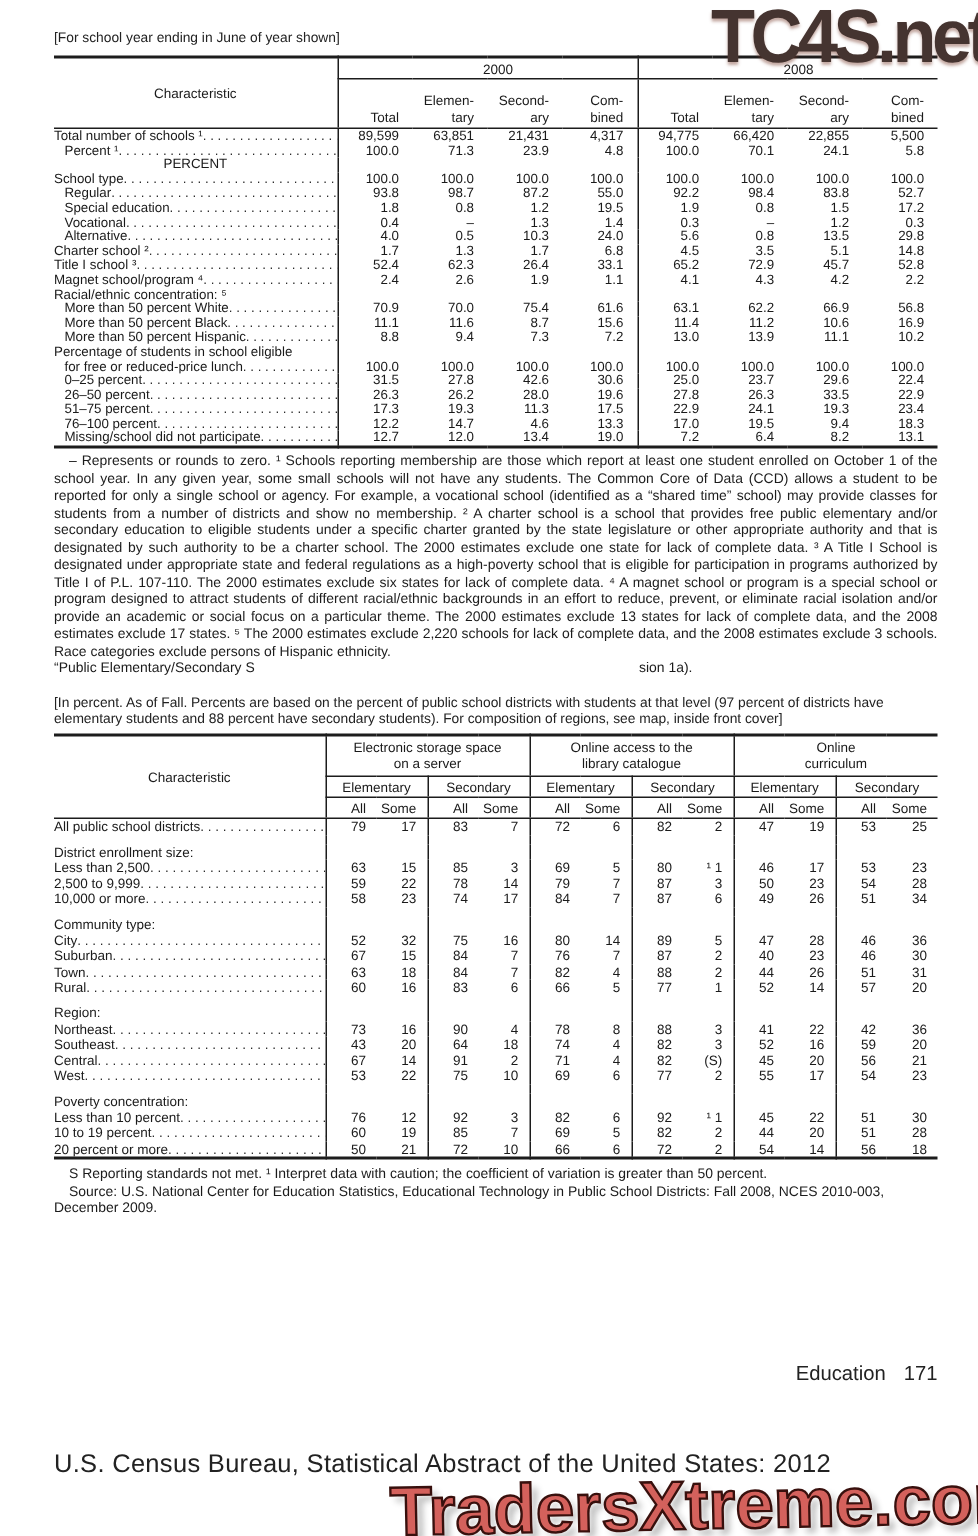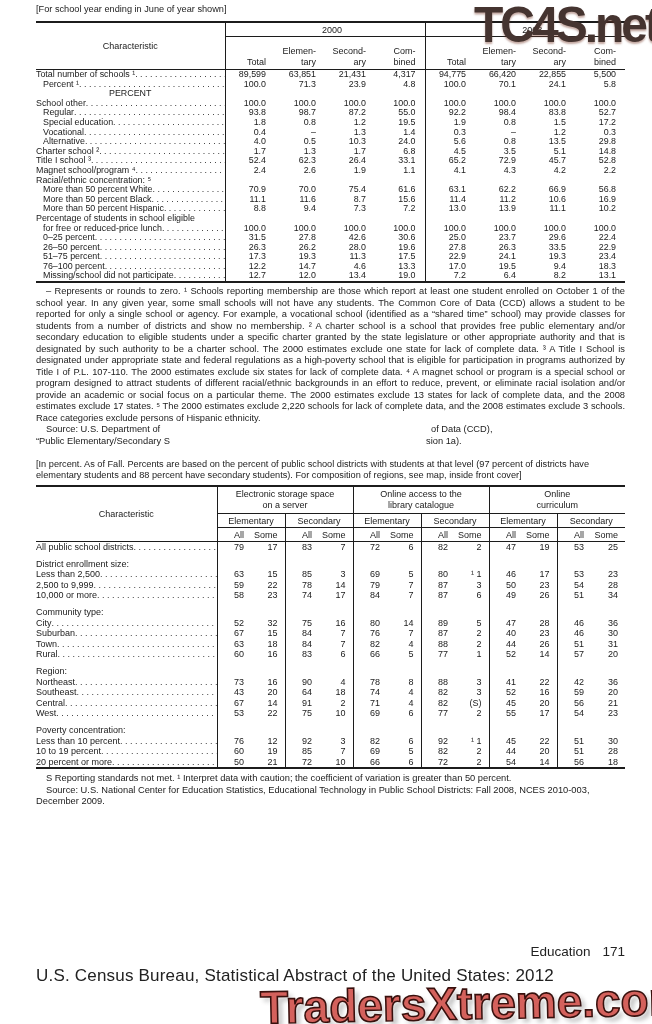--- a/index.html
+++ b/index.html
@@ -5,23 +5,23 @@
   html,body{margin:0;padding:0;background:#e8e8e8;}
   .page{position:relative;width:652px;height:1024px;background:#fff;overflow:hidden;
         font-family:"Liberation Sans",sans-serif;color:#1a1a1a;}
   .content{padding:0 27px 0 36px;}
 
   
   .t-title{font-family:"Liberation Serif",serif;font-weight:700;font-size:15.5px;
            line-height:19px;color:#111;width:578px;}
   .t-note{font-size:9.2px;line-height:11px;color:#222;}
   #t263-title{margin-top:42px;}
-  #t263-note{margin-top:4px;}
+  #t263-note{margin-top:20px;}
   #t264-title{margin-top:40px;}
-  #t264-note{margin-top:12px;width:589px;}
+  #t264-note{margin-top:0;width:589px;}
 
   
   table{border-collapse:collapse;table-layout:fixed;width:589px;}
   th,td{padding:0;font-weight:normal;}
   .stat{border-top:2px solid #1c1c1c;border-bottom:2px solid #1c1c1c;}
   .stat thead th{font-size:9px;color:#1a1a1a;}
   .vl{border-left:1px solid #1c1c1c;}
   .vlg{border-left:1.5px solid #1c1c1c;}
   .hb{border-bottom:1px solid #1c1c1c;}
   .char{text-align:center;vertical-align:middle;font-size:9.2px;}
@@ -53,21 +53,21 @@
   .fnote .fi{display:inline-block;width:10px;}
   #t263-foot{margin-top:3px;}
   .srcwrap{position:relative;height:23px;font-size:9.3px;line-height:11.5px;}
   .srcline{position:relative;height:11.5px;white-space:nowrap;}
   .srcline .l1{padding-left:10px;}
   .srcR{position:absolute;}
   #t264-foot{margin-top:4px;font-size:9.3px;line-height:11.5px;width:589px;}
   #t264-foot .fi{display:inline-block;width:10px;}
 
   
-  .folio{position:absolute;top:944px;right:27px;font-size:13.5px;color:#222;}
+  .folio{position:absolute;top:908px;right:27px;font-size:13.5px;color:#222;}
   .folio .num{margin-left:12px;}
   .credit{position:absolute;top:966px;left:36px;font-size:17px;color:#222;letter-spacing:.2px;}
 
   
   .wm{position:absolute;white-space:nowrap;pointer-events:none;}
   #wm-tc4s{top:-4px;right:-6px;font-family:"Liberation Sans",sans-serif;font-weight:700;
            font-size:48px;letter-spacing:-3px;color:#453430;
            transform:scaleY(1.05);transform-origin:top right;
            text-shadow:0 2px 2px rgba(120,60,45,.45);filter:blur(.3px);}
   #wm-dlsub{left:163px;top:479px;font-family:"Liberation Serif",serif;font-weight:700;
@@ -168,21 +168,21 @@
             <td class="c-val"></td>
             <td class="c-val"></td>
             <td class="c-val vl"></td>
             <td class="c-val"></td>
             <td class="c-val"></td>
             <td class="c-val"></td>
           </tr>
           <tr>
             <td class="c-lbl">
               <div class="lbl">
-                <span class="txt">School other</span>
+                <span class="txt">School type</span>
                 <span class="dots"></span>
               </div>
             </td>
             <td class="c-val vl">100.0</td>
             <td class="c-val">100.0</td>
             <td class="c-val">100.0</td>
             <td class="c-val">100.0</td>
             <td class="c-val vl">100.0</td>
             <td class="c-val">100.0</td>
             <td class="c-val">100.0</td>
@@ -473,24 +473,20 @@
             <td class="c-val">6.4</td>
             <td class="c-val">8.2</td>
             <td class="c-val">13.1</td>
           </tr>
         </tbody>
     </table>
 
     <div class="fnote" id="t263-foot"><span class="fi"></span><span>– Represents or rounds to zero. ¹ Schools reporting membership are those which report at least one student enrolled on October 1 of the school year. In any given year, some small schools will not have any students. The Common Core of Data (CCD) allows a student to be reported for only a single school or agency. For example, a vocational school (identified as a “shared time” school) may provide classes for students from a number of districts and show no membership. ² A charter school is a school that provides free public elementary and/or secondary education to eligible students under a specific charter granted by the state legislature or other appropriate authority and that is designated by such authority to be a charter school. The 2000 estimates exclude one state for lack of complete data. ³ A Title I School is designated under appropriate state and federal regulations as a high-poverty school that is eligible for participation in programs authorized by Title I of P.L. 107-110. The 2000 estimates exclude six states for lack of complete data. ⁴ A magnet school or program is a special school or program designed to attract students of different racial/ethnic backgrounds in an effort to reduce, prevent, or eliminate racial isolation and/or provide an academic or social focus on a particular theme. The 2000 estimates exclude 13 states for lack of complete data, and the 2008 estimates exclude 17 states. ⁵ The 2000 estimates exclude 2,220 schools for lack of complete data, and the 2008 estimates exclude 3 schools. Race categories exclude persons of Hispanic ethnicity.</span></div>
 
     <div class="srcwrap">
-      <div class="srcline">
-        <span class="l1">Source: U.S. Department of</span>
-        <span class="srcR" style="left:395px">of Data (CCD),</span>
-      </div>
       <div class="srcline">
         <span>“Public Elementary/Secondary S</span>
         <span class="srcR" style="left:390px">sion 1a).</span>
       </div>
     </div>
 
     <div class="t-note" id="t264-note">[In percent. As of Fall. Percents are based on the percent of public school districts with students at that level (97 percent of districts have elementary students and 88 percent have secondary students). For composition of regions, see map, inside front cover]</div>
 
     <table class="stat" id="t264-table">
       <colgroup>

